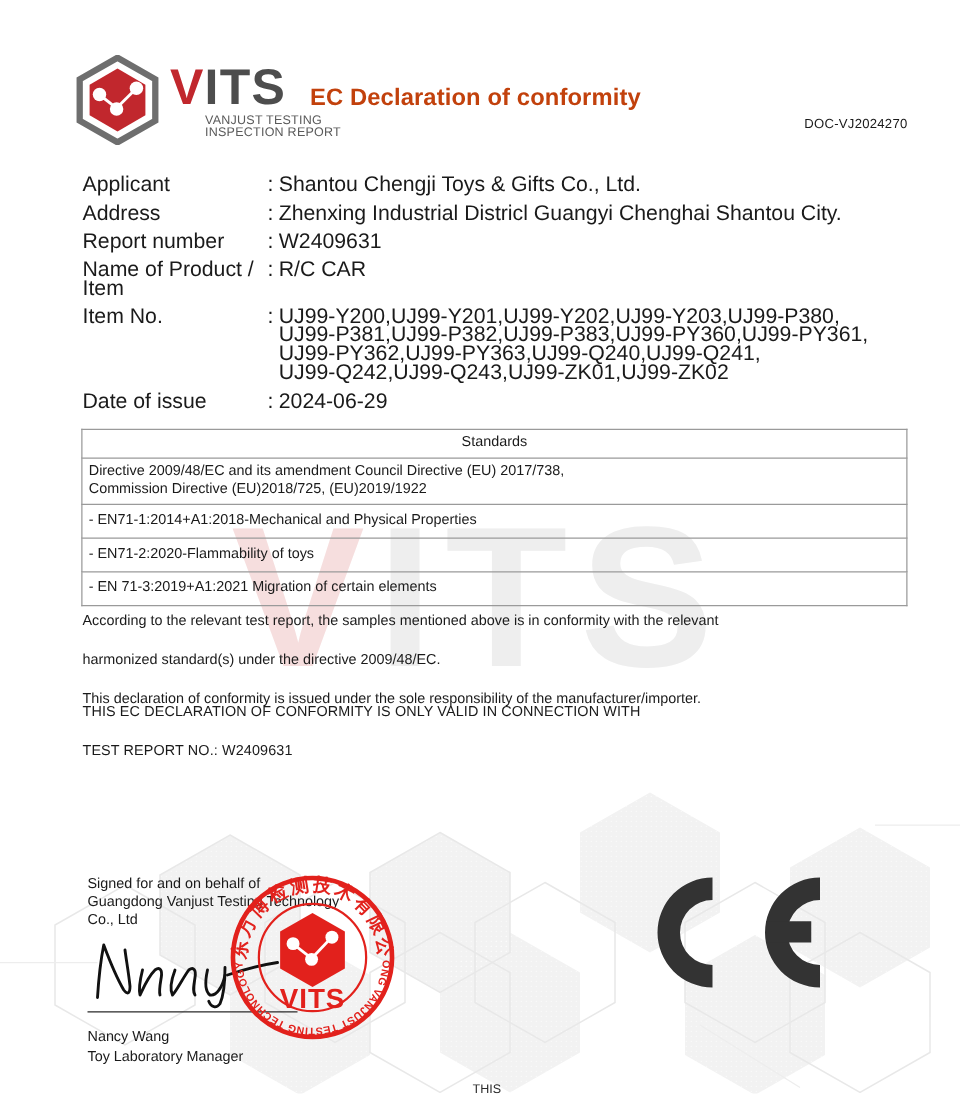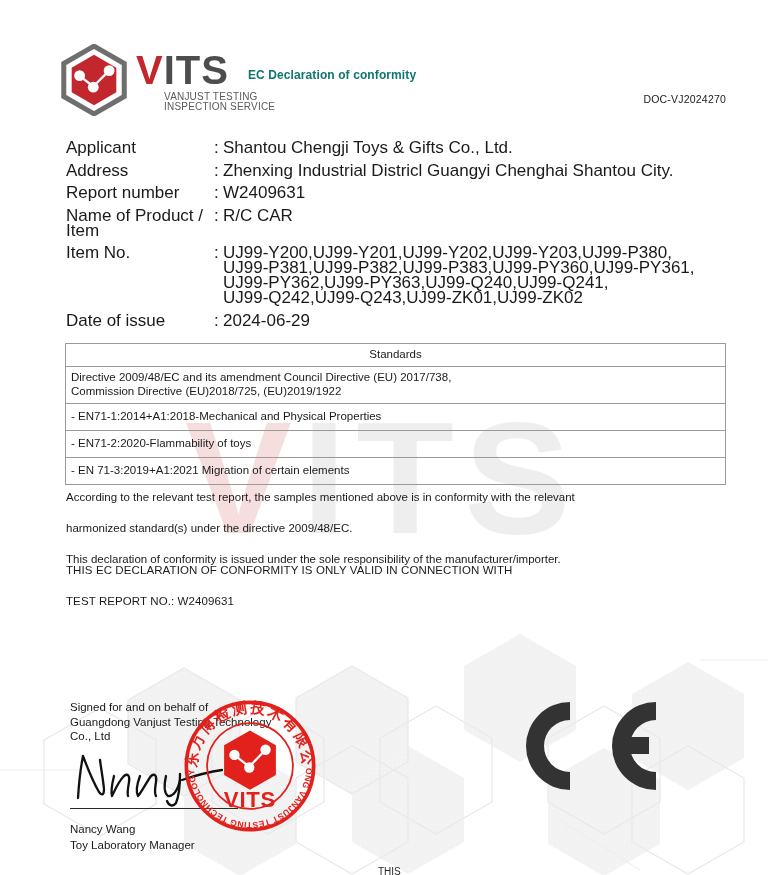--- a/index.html
+++ b/index.html
@@ -74,23 +74,23 @@
     line-height: 9.5px;
     color: #5a5a5a;
     letter-spacing: 0.2px;
     margin-top: 2px;
     font-family: "Liberation Sans", sans-serif;
     margin-left: 28px;
   }
   .doc-title {
     position: absolute;
     left: 248px; top: 68px;
-    font-size: 12px;
+    font-size: 19px;
     font-weight: bold;
-    color: #0f766e;
+    color: #c2410c;
     letter-spacing: 0.1px;
   }
   .doc-code {
     position: absolute;
     right: 42px; top: 93px;
     font-size: 10.5px;
     color: #1a1a1a;
     letter-spacing: 0.2px;
   }
 
@@ -290,21 +290,21 @@
           <line x1="49" y1="59" x2="70" y2="38"></line>
         </g>
         <circle cx="30" cy="44" r="7.5" fill="#ffffff"></circle>
         <circle cx="49" cy="60" r="7.5" fill="#ffffff"></circle>
         <circle cx="71" cy="37" r="7.5" fill="#ffffff"></circle>
       </svg>
       <div class="logo-text">
         <div class="logo-vits"><span class="v">V</span><span class="its">ITS</span></div>
         <div class="logo-tag">
           <div>VANJUST TESTING</div>
-          <div>INSPECTION SERVICE</div>
+          <div>INSPECTION REPORT</div>
         </div>
       </div>
     </div>
 
     <div class="doc-title">EC Declaration of conformity</div>
     <div class="doc-code">DOC-VJ2024270</div>
   </div>
 
   <div class="info">
 

